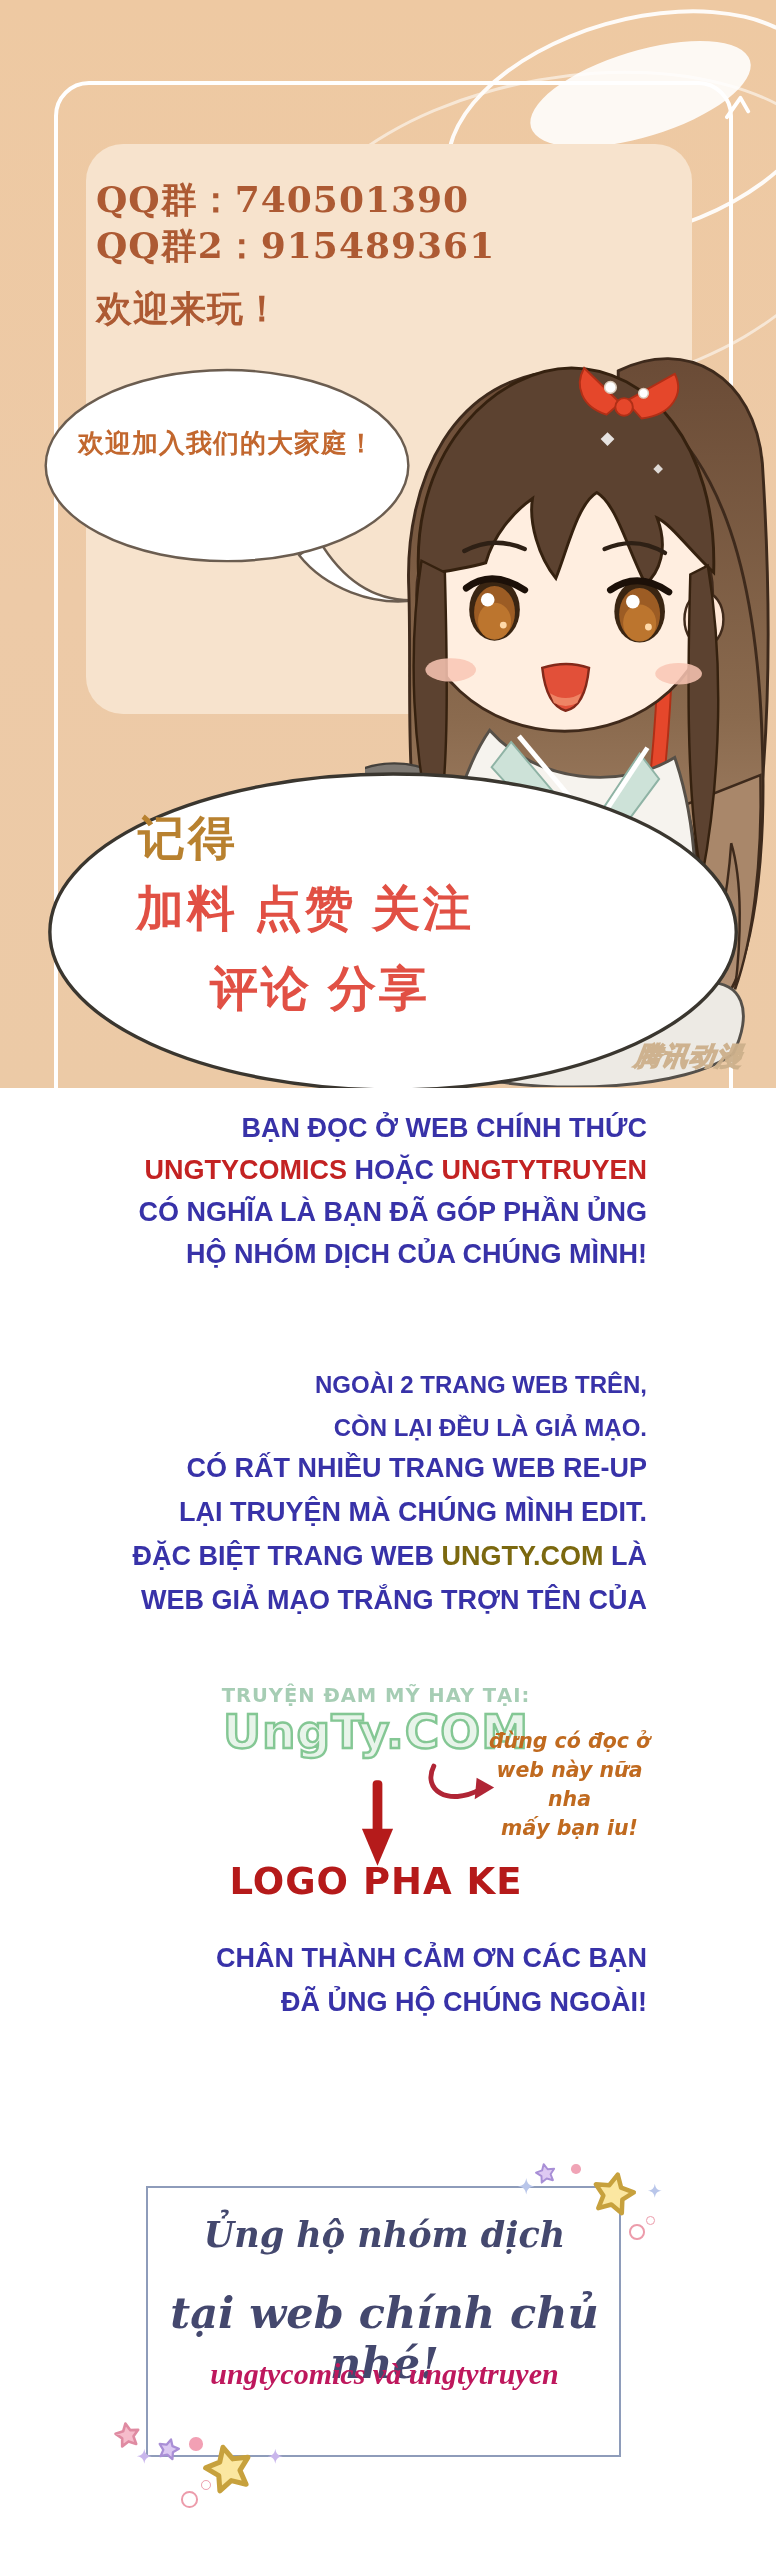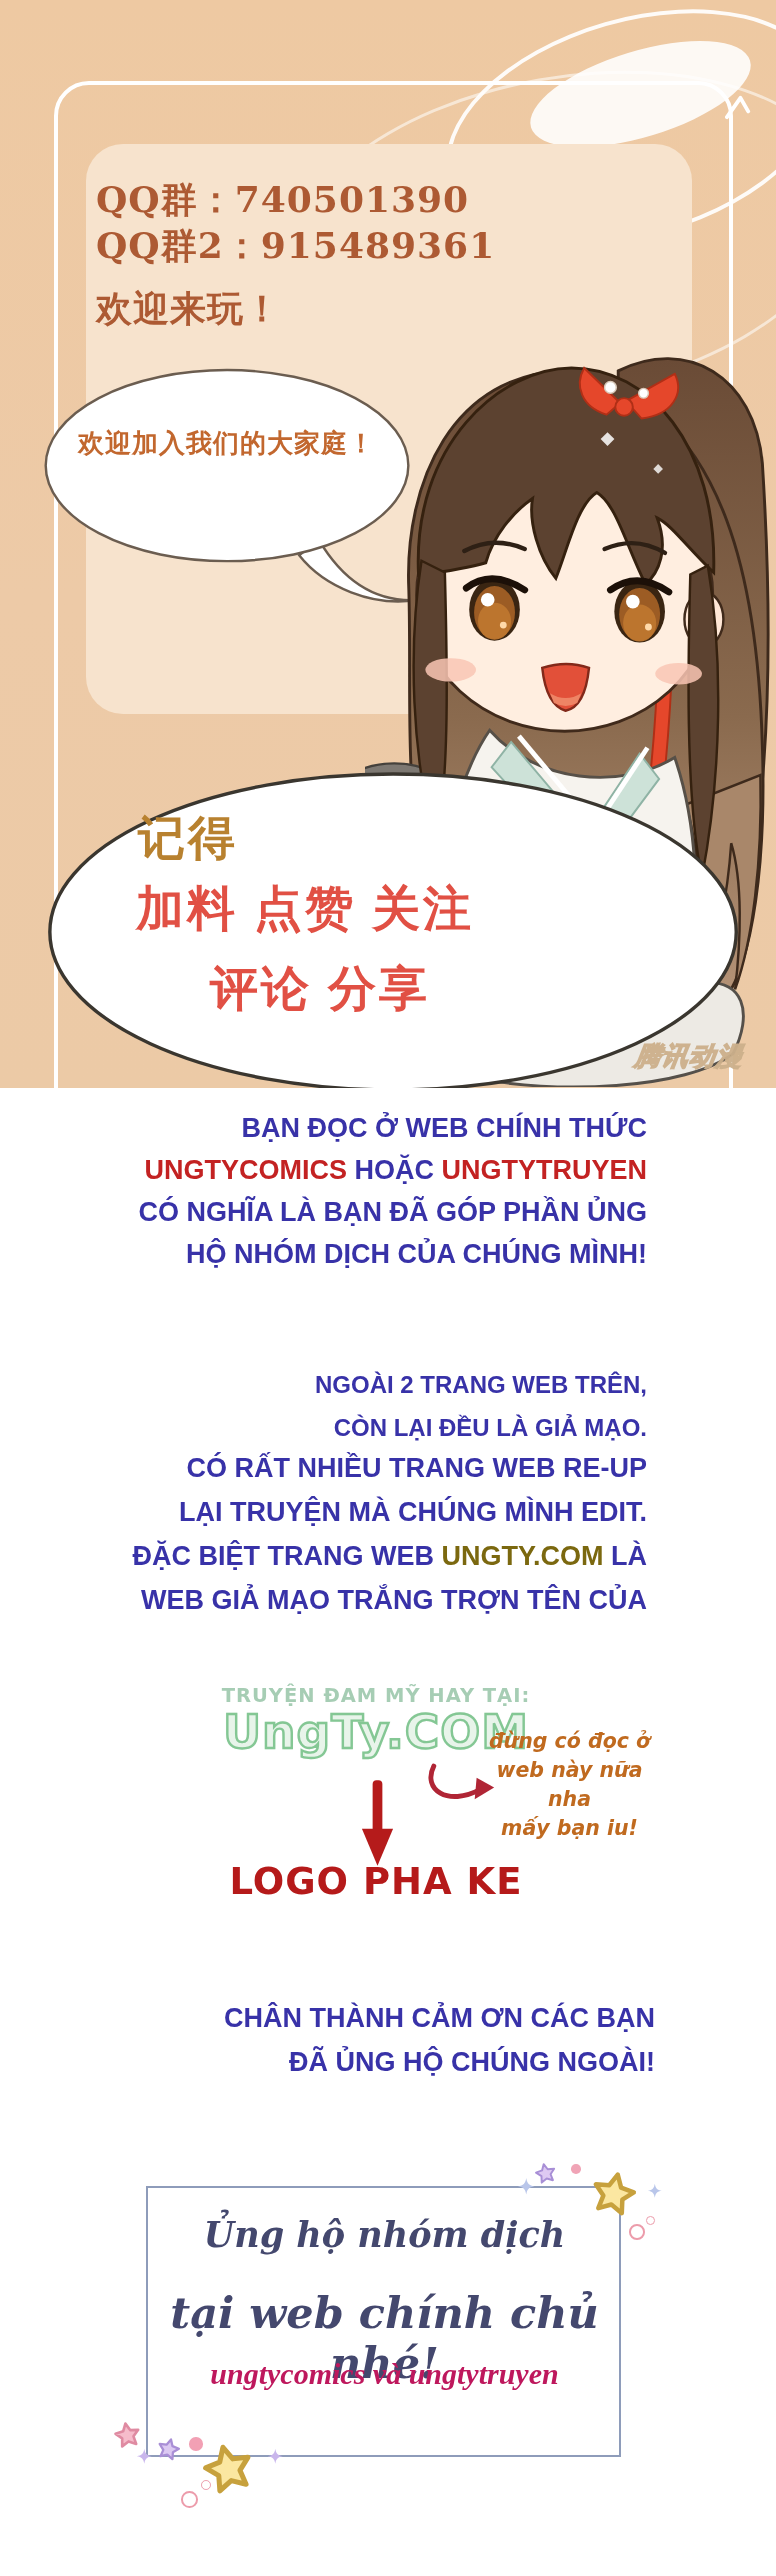--- a/index.html
+++ b/index.html
@@ -34,21 +34,21 @@
   #watermark{position:absolute;left:635px;top:1039px;font-size:26px;font-weight:bold;font-style:italic;
     letter-spacing:1px;color:rgba(255,255,255,0.12);-webkit-text-stroke:1.4px rgba(203,175,138,.95);
     transform:skewX(-8deg);white-space:nowrap;}
 
   
   .viet-block{position:absolute;left:0;width:647px;text-align:right;font-weight:bold;
     font-family:Liberation Sans, sans-serif;color:#3832a8;}
   #block-a{top:1107px;font-size:27px;line-height:42px;}
   #block-b{top:1318px;font-size:24px;line-height:43px;margin-top:45px;}
   #block-c{top:1446px;font-size:27px;line-height:44px;}
-  #block-d{top:1996px;font-size:27px;line-height:44px;padding-left:8px;}
+  #block-d{top:1936px;font-size:27px;line-height:44px;}
   .red-site{color:#c32222;}
   .olive-site{color:#7b680f;}
 
   #logo-label{position:absolute;left:0;top:1684px;width:752px;text-align:center;
     font-size:19.5px;font-weight:bold;letter-spacing:1px;color:#a6cdb4;}
   #logo-name{position:absolute;left:0;top:1704px;width:752px;text-align:center;
     font-size:47px;font-weight:bold;letter-spacing:1px;color:#e8f4ea;
     -webkit-text-stroke:2.4px #84c794;text-shadow:0 0 1.9px rgba(132,199,148,.45);}
   #down-arrow{position:absolute;left:359px;top:1780px;}
   #logo-caption{position:absolute;left:0;top:1860px;width:752px;text-align:center;

